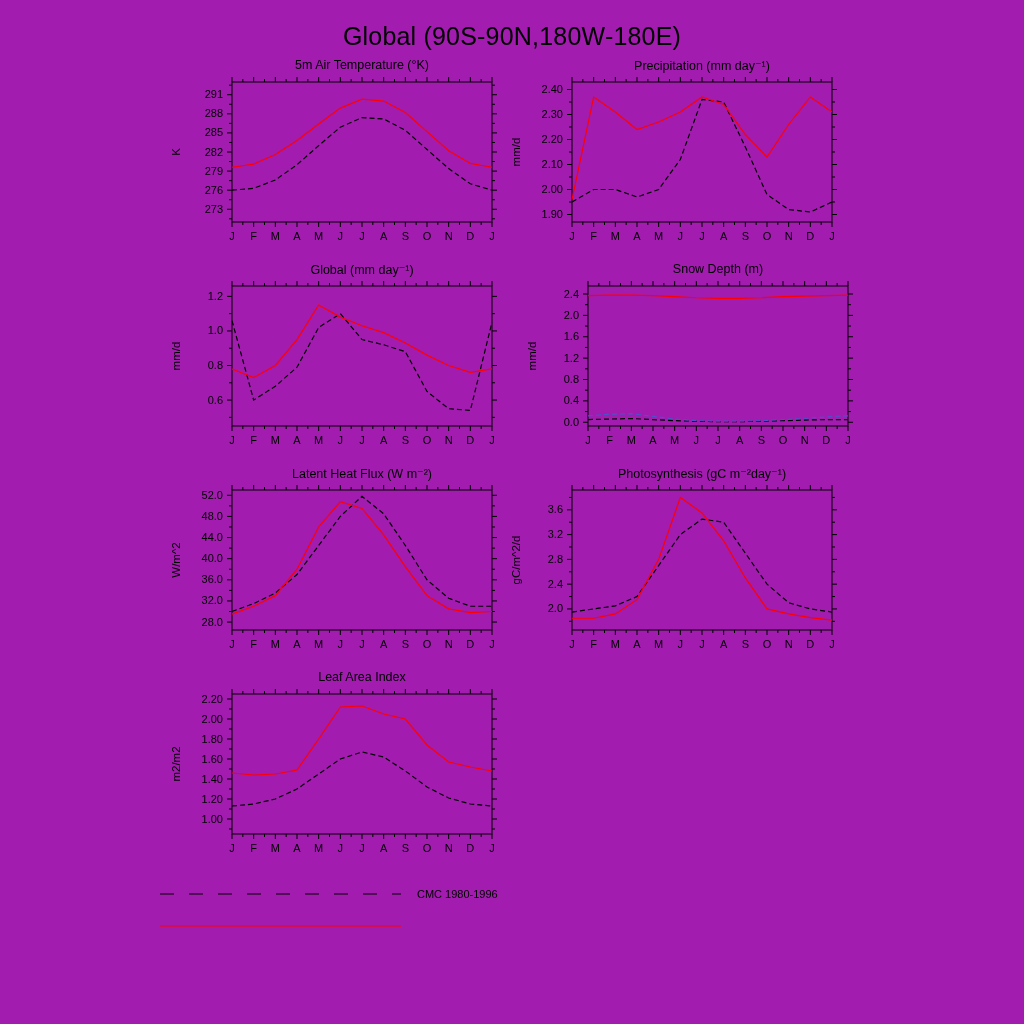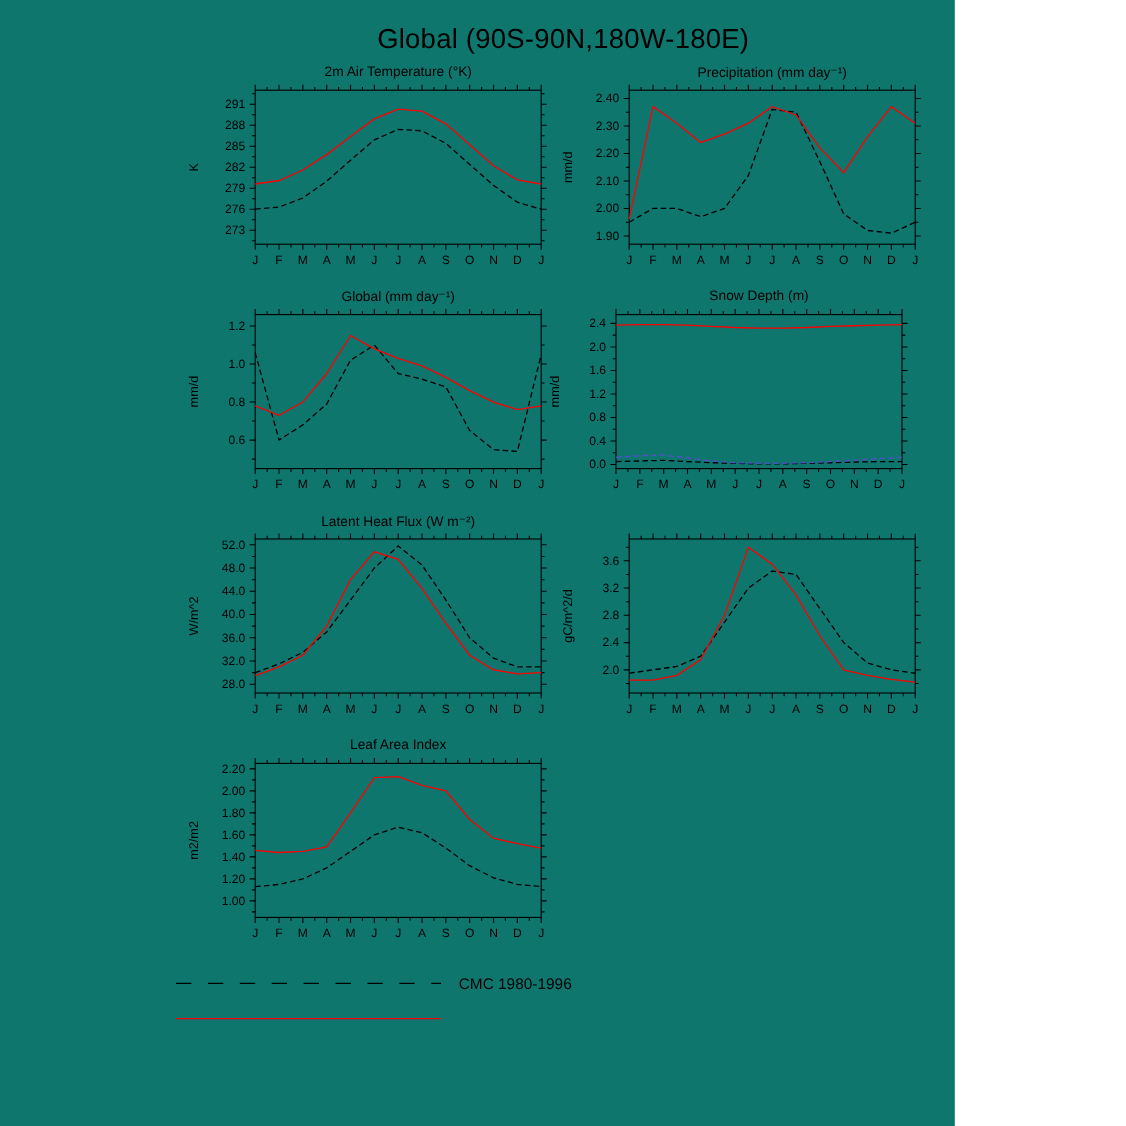--- a/index.html
+++ b/index.html
@@ -1,35 +1,35 @@
 <!DOCTYPE html>
 <html><head>
 <meta charset="utf-8">
 <style>
   * { margin:0; padding:0; box-sizing:border-box; }
   html,body { background:#ffffff; }
   body { width:1024px; height:1024px; font-family:"Liberation Sans","DejaVu Sans",sans-serif; color:#000; }
-  .page { position:relative; width:868px; height:1024px; background:#0f766e; overflow:hidden; }
+  .page { position:relative; width:1024px; height:1024px; background:#a21caf; overflow:hidden; }
   .main-title { position:absolute; top:22px; left:0; width:1024px; text-align:center; font-size:25px; letter-spacing:0.2px; }
   .panel { position:absolute; width:360px; height:192px; }
   .ptitle { position:absolute; left:32px; top:0; width:360px; text-align:center; font-size:12.5px; white-space:nowrap; }
   .panel svg { position:absolute; left:0; top:16px; }
   svg text { font-family:"Liberation Sans","DejaVu Sans",sans-serif; }
   #legend { position:absolute; left:158px; top:878px; }
   .lrow { display:flex; align-items:center; height:32px; }
-  .llabel { margin-left:14px; font-size:14px; white-space:nowrap; }
+  .llabel { margin-left:14px; font-size:11px; white-space:nowrap; }
 </style>
 </head>
 <body>
 
 <div class="page">
   <div class="main-title">Global (90S-90N,180W-180E)</div>
   <div id="charts-area">
       <div class="panel" style="left: 150px; top: 58px;">
-        <div class="ptitle">2m Air Temperature (°K)</div>
+        <div class="ptitle">5m Air Temperature (°K)</div>
         <svg width="360" height="172">
           <rect x="82" y="8" width="260" height="140" fill="none" stroke="#000" stroke-width="1"></rect>
           <line x1="82" y1="148" x2="82" y2="153" stroke="#000" stroke-width="1"></line>
           <line x1="82" y1="8" x2="82" y2="3" stroke="#000" stroke-width="1"></line>
           <text x="82" y="166" text-anchor="middle" font-size="11" fill="#000">J</text>
           <line x1="92.83333333333333" y1="148" x2="92.83333333333333" y2="151" stroke="#000" stroke-width="1"></line>
           <line x1="92.83333333333333" y1="8" x2="92.83333333333333" y2="5" stroke="#000" stroke-width="1"></line>
           <line x1="103.66666666666667" y1="148" x2="103.66666666666667" y2="153" stroke="#000" stroke-width="1"></line>
           <line x1="103.66666666666667" y1="8" x2="103.66666666666667" y2="3" stroke="#000" stroke-width="1"></line>
           <text x="103.66666666666667" y="166" text-anchor="middle" font-size="11" fill="#000">F</text>
@@ -315,21 +315,21 @@
           <line x1="342" y1="104.79012345679013" x2="345" y2="104.79012345679013" stroke="#000" stroke-width="1"></line>
           <line x1="82" y1="70.22222222222223" x2="79" y2="70.22222222222223" stroke="#000" stroke-width="1"></line>
           <line x1="342" y1="70.22222222222223" x2="345" y2="70.22222222222223" stroke="#000" stroke-width="1"></line>
           <line x1="82" y1="35.654320987654316" x2="79" y2="35.654320987654316" stroke="#000" stroke-width="1"></line>
           <line x1="342" y1="35.654320987654316" x2="345" y2="35.654320987654316" stroke="#000" stroke-width="1"></line>
           <text transform="translate(30,78) rotate(-90)" text-anchor="middle" font-size="11.5" fill="#000">mm/d</text>
           <polyline points="82,42.567901234567884 103.66666666666667,122.07407407407408 125.33333333333334,108.24691358024691 147,89.23456790123457 168.66666666666669,49.48148148148148 190.33333333333331,35.654320987654316 212,61.58024691358027 233.66666666666666,66.76543209876544 255.33333333333334,73.67901234567903 277,113.4320987654321 298.66666666666663,130.71604938271605 320.33333333333337,132.44444444444443 342,44.29629629629629" fill="none" stroke="#000000" stroke-width="1.2" stroke-dasharray="5 3"></polyline>
           <polyline points="82,90.96296296296296 103.66666666666667,99.60493827160494 125.33333333333334,87.50617283950618 147,61.58024691358027 168.66666666666669,27.012345679012356 190.33333333333331,39.1111111111111 212,47.753086419753075 233.66666666666666,54.66666666666666 255.33333333333334,65.03703703703704 277,77.13580246913581 298.66666666666663,87.50617283950618 320.33333333333337,94.41975308641976 342,90.96296296296296" fill="none" stroke="#ff0000" stroke-width="1.2"></polyline>
         </svg>
       </div>
-      <div class="panel" style="left: 478px; top: 262px; text-decoration: underline;">
+      <div class="panel" style="left: 506px; top: 262px; text-decoration: underline;">
         <div class="ptitle">Snow Depth (m)</div>
         <svg width="360" height="172">
           <rect x="82" y="8" width="260" height="140" fill="none" stroke="#000" stroke-width="1"></rect>
           <line x1="82" y1="148" x2="82" y2="153" stroke="#000" stroke-width="1"></line>
           <line x1="82" y1="8" x2="82" y2="3" stroke="#000" stroke-width="1"></line>
           <text x="82" y="166" text-anchor="middle" font-size="11" fill="#000">J</text>
           <line x1="92.83333333333333" y1="148" x2="92.83333333333333" y2="151" stroke="#000" stroke-width="1"></line>
           <line x1="92.83333333333333" y1="8" x2="92.83333333333333" y2="5" stroke="#000" stroke-width="1"></line>
           <line x1="103.66666666666667" y1="148" x2="103.66666666666667" y2="153" stroke="#000" stroke-width="1"></line>
           <line x1="103.66666666666667" y1="8" x2="103.66666666666667" y2="3" stroke="#000" stroke-width="1"></line>
@@ -527,20 +527,21 @@
           <line x1="82" y1="44.98113207547169" x2="79" y2="44.98113207547169" stroke="#000" stroke-width="1"></line>
           <line x1="342" y1="44.98113207547169" x2="345" y2="44.98113207547169" stroke="#000" stroke-width="1"></line>
           <line x1="82" y1="23.84905660377359" x2="79" y2="23.84905660377359" stroke="#000" stroke-width="1"></line>
           <line x1="342" y1="23.84905660377359" x2="345" y2="23.84905660377359" stroke="#000" stroke-width="1"></line>
           <text transform="translate(30,78) rotate(-90)" text-anchor="middle" font-size="11.5" fill="#000">W/m^2</text>
           <polyline points="82,129.50943396226415 103.66666666666667,121.58490566037736 125.33333333333334,111.01886792452831 147,92.52830188679246 168.66666666666669,63.47169811320755 190.33333333333331,34.41509433962264 212,14.339622641509465 233.66666666666666,31.77358490566037 255.33333333333334,63.47169811320755 277,97.81132075471697 298.66666666666663,116.30188679245283 320.33333333333337,124.22641509433961 342,124.22641509433961" fill="none" stroke="#000000" stroke-width="1.2" stroke-dasharray="5 3"></polyline>
           <polyline points="82,132.1509433962264 103.66666666666667,124.22641509433961 125.33333333333334,113.66037735849056 147,87.24528301886792 168.66666666666669,44.98113207547169 190.33333333333331,19.622641509433976 212,26.490566037735846 233.66666666666666,52.90566037735849 255.33333333333334,84.60377358490567 277,113.66037735849056 298.66666666666663,126.86792452830188 320.33333333333337,130.56603773584905 342,129.50943396226415" fill="none" stroke="#ff0000" stroke-width="1.2"></polyline>
         </svg>
       </div>
       <div class="panel" style="left: 490px; top: 466px;">
+        <div class="ptitle">Photosynthesis (gC m⁻²day⁻¹)</div>
         <svg width="360" height="172">
           <rect x="82" y="8" width="260" height="140" fill="none" stroke="#000" stroke-width="1"></rect>
           <line x1="82" y1="148" x2="82" y2="153" stroke="#000" stroke-width="1"></line>
           <line x1="82" y1="8" x2="82" y2="3" stroke="#000" stroke-width="1"></line>
           <text x="82" y="166" text-anchor="middle" font-size="11" fill="#000">J</text>
           <line x1="92.83333333333333" y1="148" x2="92.83333333333333" y2="151" stroke="#000" stroke-width="1"></line>
           <line x1="92.83333333333333" y1="8" x2="92.83333333333333" y2="5" stroke="#000" stroke-width="1"></line>
           <line x1="103.66666666666667" y1="148" x2="103.66666666666667" y2="153" stroke="#000" stroke-width="1"></line>
           <line x1="103.66666666666667" y1="8" x2="103.66666666666667" y2="3" stroke="#000" stroke-width="1"></line>
           <text x="103.66666666666667" y="166" text-anchor="middle" font-size="11" fill="#000">F</text>

